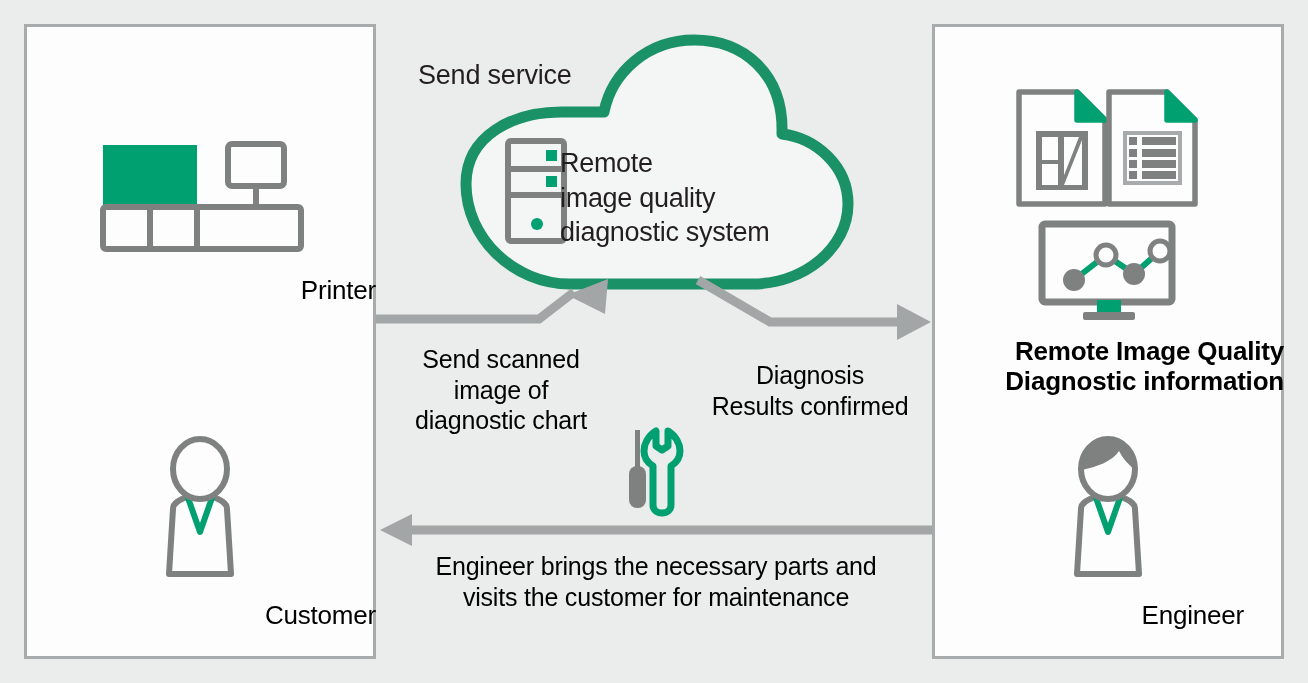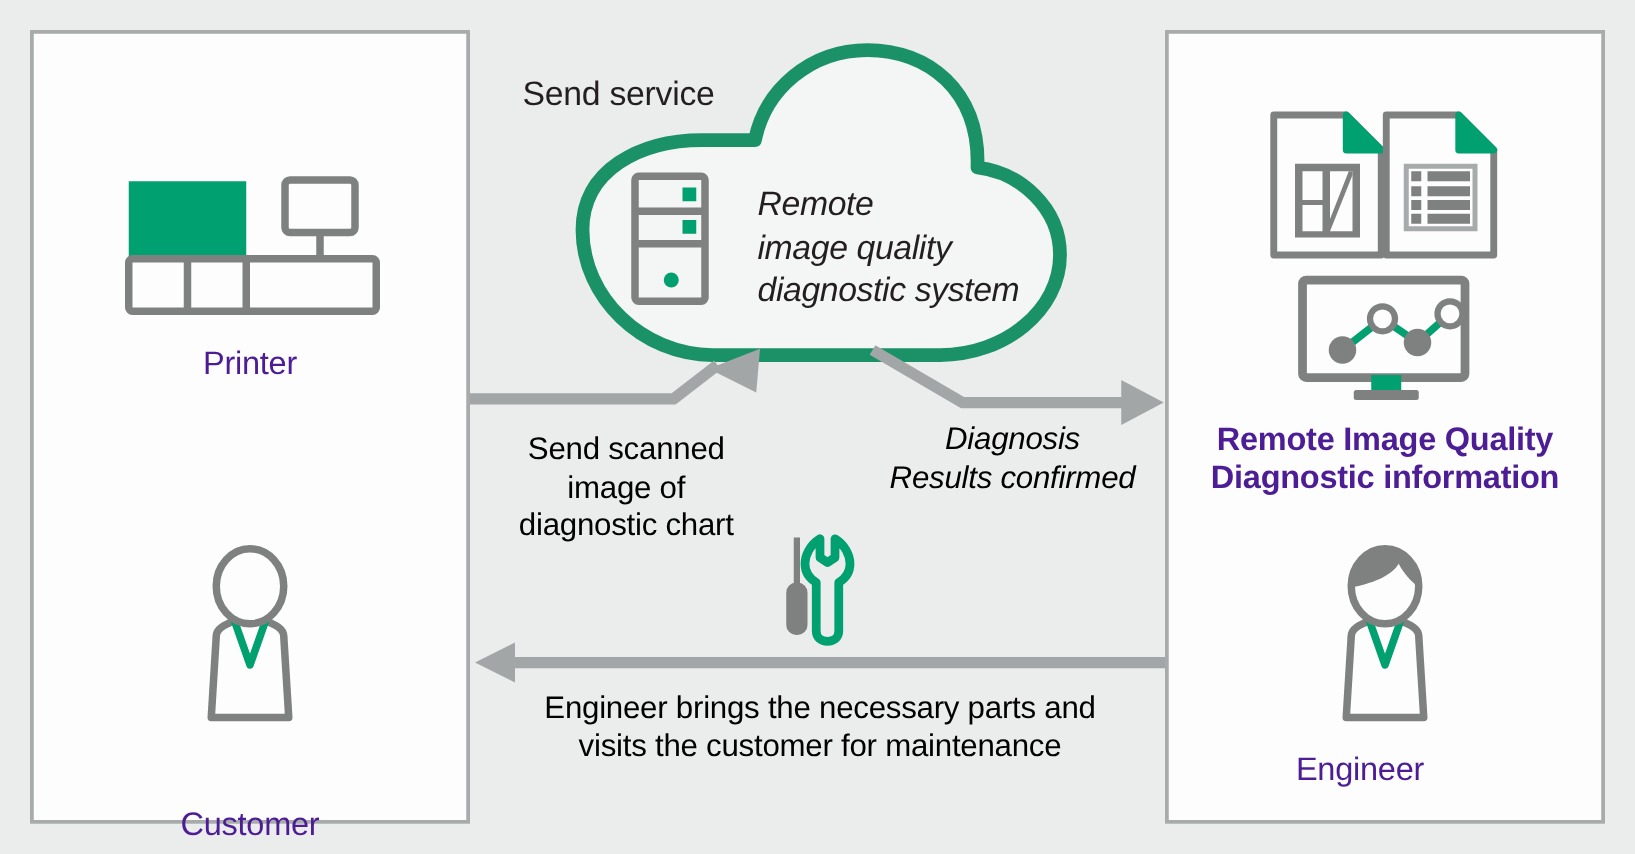--- a/index.html
+++ b/index.html
@@ -23,24 +23,24 @@
     position: absolute;
     background: #fdfdfd;
     border: 3px solid #a8abab;
     box-sizing: border-box;
   }
   #panel-customer { left: 24px; top: 24px; width: 352px; height: 635px; }
   #panel-engineer { left: 932px; top: 24px; width: 352px; height: 635px; }
 
   .caption {
     position: absolute;
-    text-align: center;
+    text-align: right;
     font-size: 26px;
     line-height: 1.15;
-    color: #4c1d95;
+    color: #000000;
     letter-spacing: -0.2px;
     white-space: pre-line;
   }
   .flow-label {
     position: absolute;
     text-align: center;
     font-size: 25px;
     line-height: 1.22;
     color: #000000;
     letter-spacing: -0.2px;
@@ -52,28 +52,27 @@
   #cloud-title {
     position: absolute;
     left: 418px;
     top: 60px;
     font-size: 27px;
     color: #231f20;
     letter-spacing: -0.2px;
   }
   #cloud-sys-text {
     position: absolute;
-    left: 606px;
+    left: 560px;
     top: 146px;
     font-size: 27px;
     line-height: 1.28;
     color: #231f20;
     letter-spacing: -0.3px;
     white-space: pre-line;
-    font-style: italic;
   }
 </style>
 </head>
 <body>
 
 <div id="stage">
 
   <div class="panel" id="panel-customer"></div>
 
   <div class="icon-box" style="left:100px; top:142px;">
@@ -88,21 +87,21 @@
   </div>
   <div class="caption" style="left:24px; top:276px; width:352px;">Printer</div>
 
   <div class="icon-box" style="left:145px; top:437px;">
     <svg width="110" height="140" viewBox="0 0 110 140">
       <path d="M24,137 L28,72 C28,66 34,63 44,59 L66,59 C76,63 82,66 82,72 L86,137 Z" fill="#fdfdfd" stroke="#7f8080" stroke-width="6" stroke-linejoin="round"></path>
       <path d="M42,58 L55,95 L68,58" fill="none" stroke="#00a070" stroke-width="6" stroke-linejoin="round"></path>
       <ellipse cx="55" cy="32" rx="27" ry="30" fill="#fdfdfd" stroke="#7f8080" stroke-width="6"></ellipse>
     </svg>
   </div>
-  <div class="caption" style="left:24px; top:601px; width:352px;margin-top:44px;">Customer</div>
+  <div class="caption" style="left:24px; top:601px; width:352px;">Customer</div>
 
   <div class="panel" id="panel-engineer"></div>
 
   <div class="icon-box" style="left:1015px; top:88px;">
     <svg width="186" height="220" viewBox="0 0 186 220">
 
       <g>
         <path d="M4,4 L62,4 L90,32 L90,116 L4,116 Z" fill="#fdfdfd" stroke="#7f8080" stroke-width="5.5" stroke-linejoin="round"></path>
         <path d="M62,4 L90,32 L62,32 Z" fill="#00a070" stroke="#00a070" stroke-width="5.5" stroke-linejoin="round"></path>
         <rect x="21" y="43" width="52" height="59" fill="#7f8080"></rect>
@@ -197,21 +196,21 @@
   <div class="flow-label" style="left:376px; top:344px; width:250px;">Send scanned
 image of
 diagnostic chart</div>
 
   <div class="icon-box" style="left:694px; top:278px;">
     <svg width="240" height="60" viewBox="0 0 240 60">
       <path d="M 4,2 L 76,44 L 208,44" fill="none" stroke="#a3a6a6" stroke-width="9" stroke-linejoin="miter"></path>
       <path d="M 203,26 L 237,44 L 203,62 Z" fill="#a3a6a6"></path>
     </svg>
   </div>
-  <div class="flow-label" style="left:690px; top:336px; width:240px;font-style:italic;">Diagnosis
+  <div class="flow-label" style="left:690px; top:360px; width:240px;">Diagnosis
 Results confirmed</div>
 
   <div class="icon-box" style="left:624px; top:428px;">
     <svg width="56" height="88" viewBox="0 0 56 88">
       <g>
         <rect x="11" y="2" width="5" height="38" fill="#7f8080"></rect>
         <rect x="5" y="38" width="17" height="42" rx="8" fill="#7f8080"></rect>
       </g>
       <g>
         <path d="M32,3 L32,18 L38,22 L44,18 L44,3 C52,8 56,16 56,23 C56,30 52,35 47,38 L47,77 C47,82 43,85 38,85 C33,85 29,82 29,77 L29,38 C24,35 20,30 20,23 C20,16 24,8 32,3 Z" fill="none" stroke="#00a070" stroke-width="7" stroke-linejoin="round"></path>

